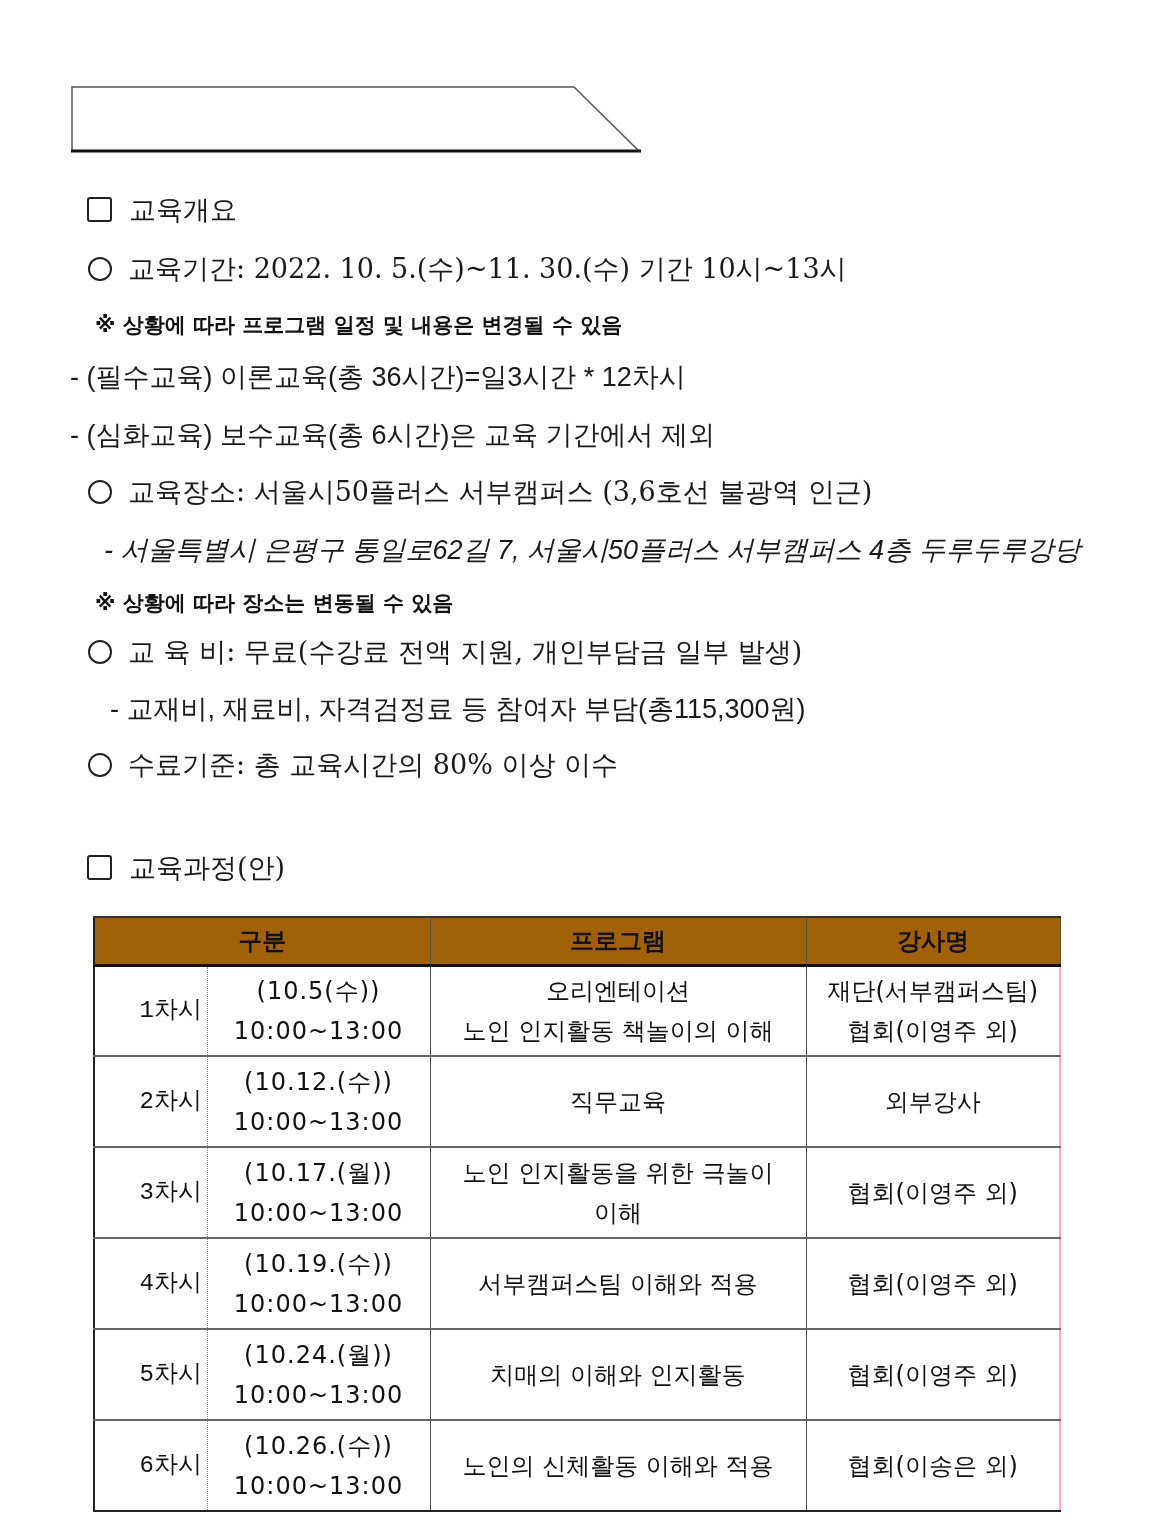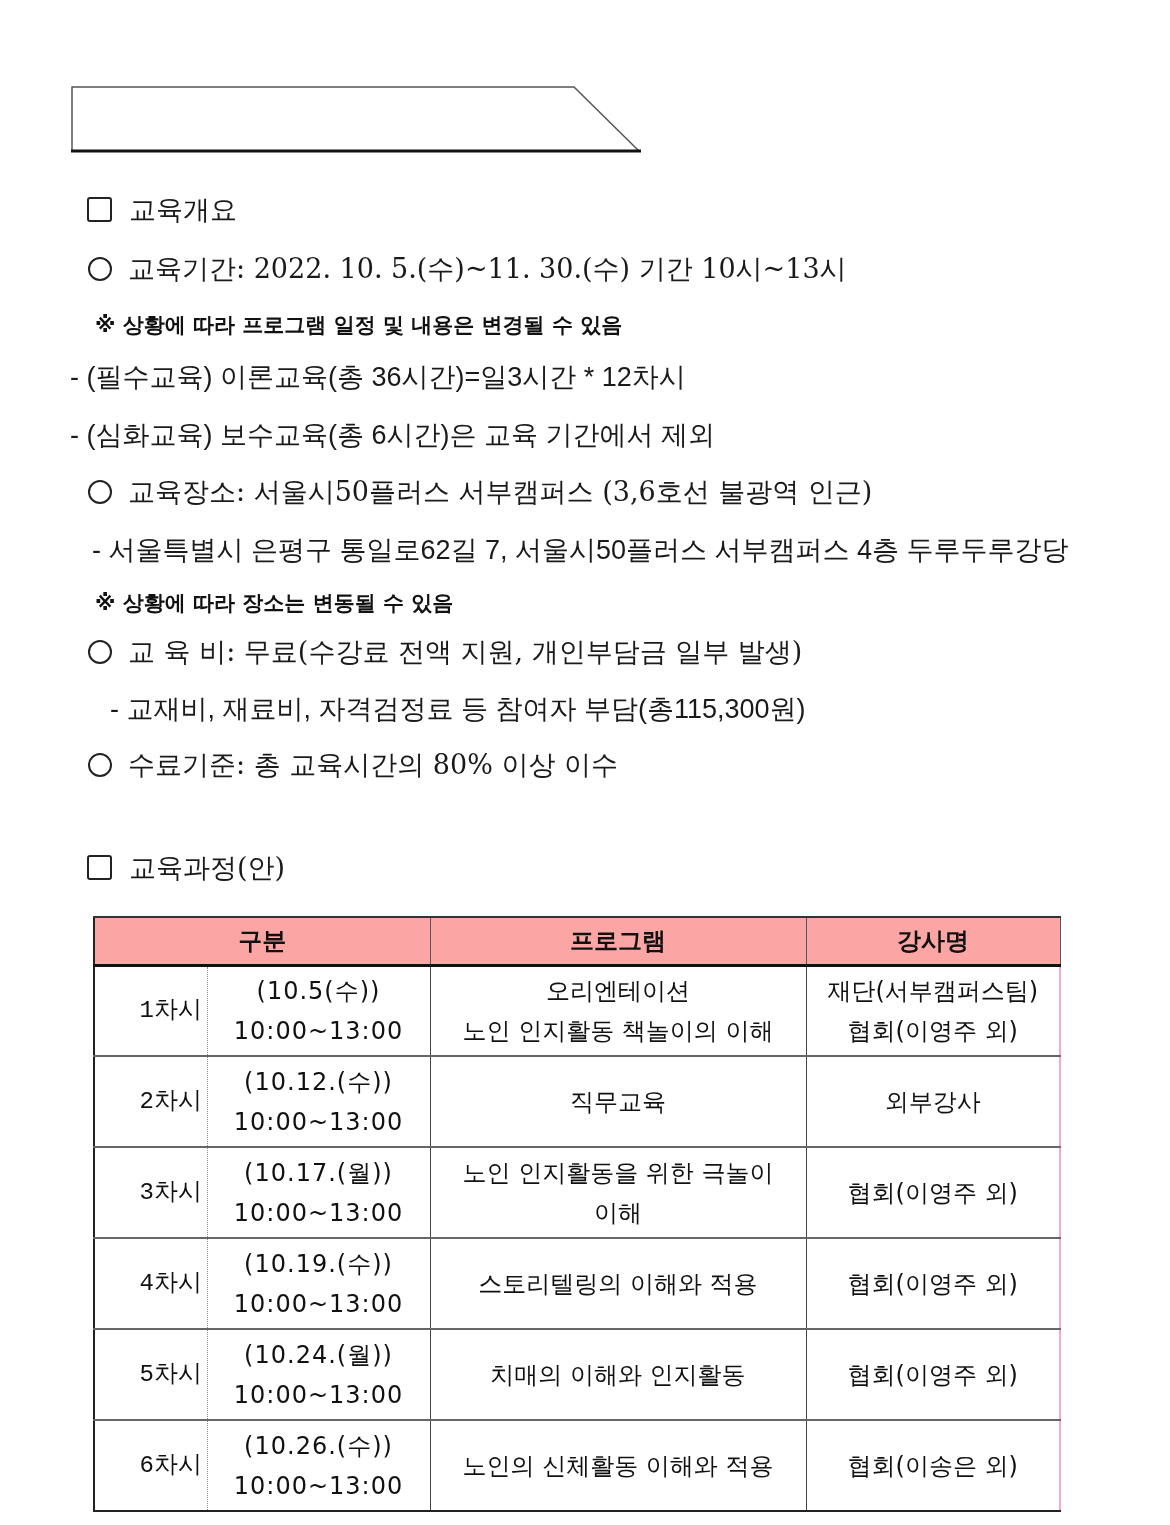--- a/index.html
+++ b/index.html
@@ -81,21 +81,21 @@
       position: absolute;
       left: 93px;
       top: 916px;
       width: 966px;
       border-collapse: collapse;
       font-family: "DejaVu Sans", "Liberation Sans", sans-serif;
       color: #111;
       table-layout: fixed;
     }
     .schedule-table th {
-      background: #fca5a5;
+      background: #a16207;
       font-weight: bold;
       font-size: 24px;
       height: 48px;
       border-top: 2px solid #333;
       border-left: 1px solid #555;
       border-right: 1px solid #555;
       border-bottom: 3px solid #111;
       text-align: center;
       vertical-align: middle;
     }
@@ -151,21 +151,21 @@
 <div class="line note" style="left:95px; top:311px;">※ 상황에 따라 프로그램 일정 및 내용은 변경될 수 있음</div>
 
 <div class="line sans" style="left:70px; top:360px;">- (필수교육) 이론교육(총 36시간)=일3시간 * 12차시</div>
 
 <div class="line sans" style="left:70px; top:418px;">- (심화교육) 보수교육(총 6시간)은 교육 기간에서 제외</div>
 
 <div class="line serif" style="left:71px; top:475px;">
   <span class="circle"></span><span>교육장소: 서울시50플러스 서부캠퍼스 (3,6호선 불광역 인근)</span>
 </div>
 
-<div class="line sans" style="left:92px; top:533px;">- 서울특별시 은평구 통일로62길 7, 서울시50플러스 서부캠퍼스 4층 두루두루강당</div>
+<div class="line sans" style="left:104px; top:533px;font-style:italic;">- 서울특별시 은평구 통일로62길 7, 서울시50플러스 서부캠퍼스 4층 두루두루강당</div>
 
 <div class="line note" style="left:95px; top:589px;">※ 상황에 따라 장소는 변동될 수 있음</div>
 
 <div class="line serif" style="left:71px; top:635px;text-align:right;">
   <span class="circle"></span><span>교 육 비: 무료(수강료 전액 지원, 개인부담금 일부 발생)</span>
 </div>
 
 <div class="line sans" style="left:110px; top:692px;">- 교재비, 재료비, 자격검정료 등 참여자 부담(총115,300원)</div>
 
 <div class="line serif" style="left:71px; top:748px;">
@@ -233,21 +233,21 @@
         <span class="cell-line">협회(이영주 외)</span>
       </td>
     </tr>
     <tr>
       <td class="col-session">4차시</td>
       <td class="col-date">
         <span class="cell-line">(10.19.(수))</span>
         <span class="cell-line">10:00~13:00</span>
       </td>
       <td class="col-program">
-        <span class="cell-line">스토리텔링의 이해와 적용</span>
+        <span class="cell-line">서부캠퍼스팀 이해와 적용</span>
       </td>
       <td class="col-instructor">
         <span class="cell-line">협회(이영주 외)</span>
       </td>
     </tr>
     <tr>
       <td class="col-session">5차시</td>
       <td class="col-date">
         <span class="cell-line">(10.24.(월))</span>
         <span class="cell-line">10:00~13:00</span>

